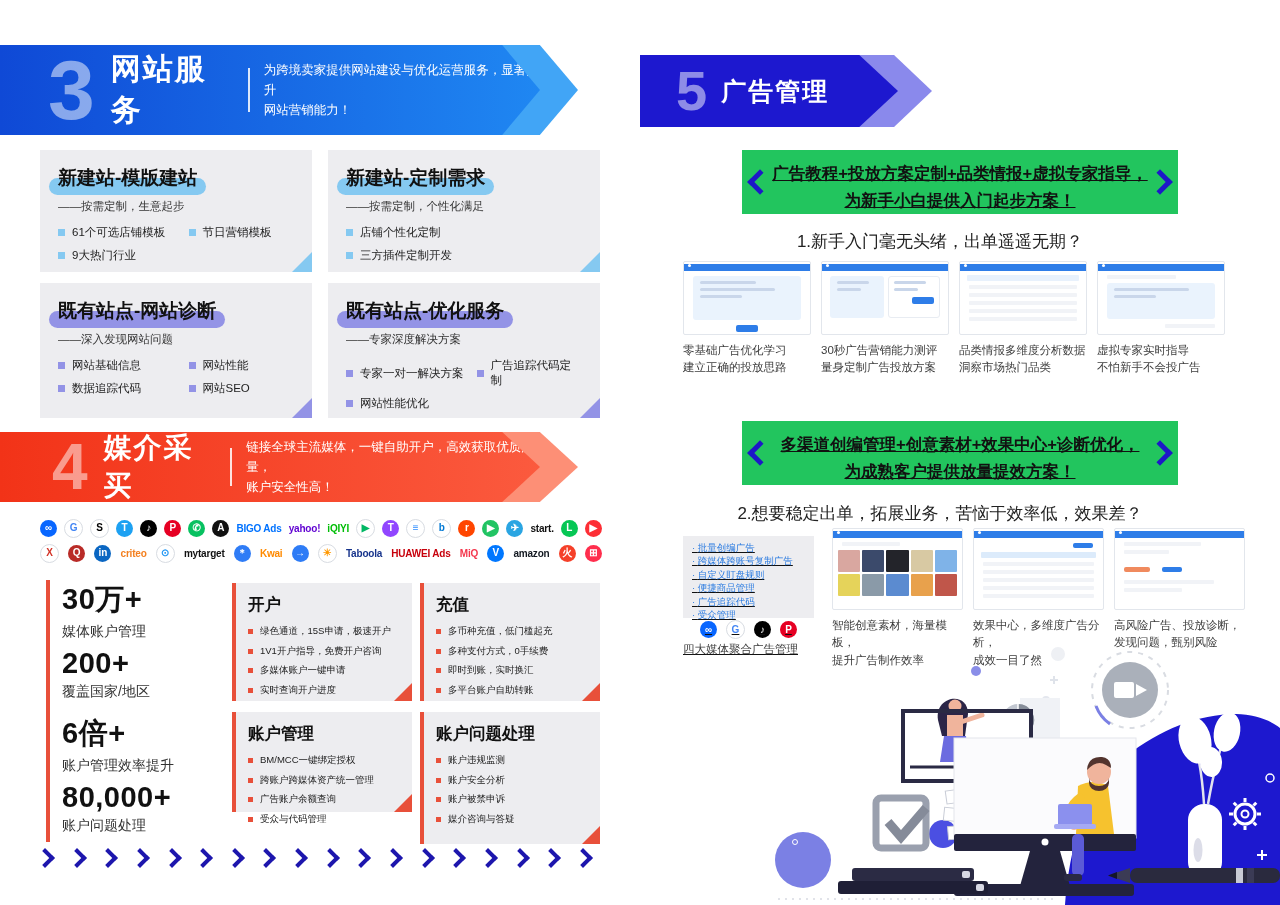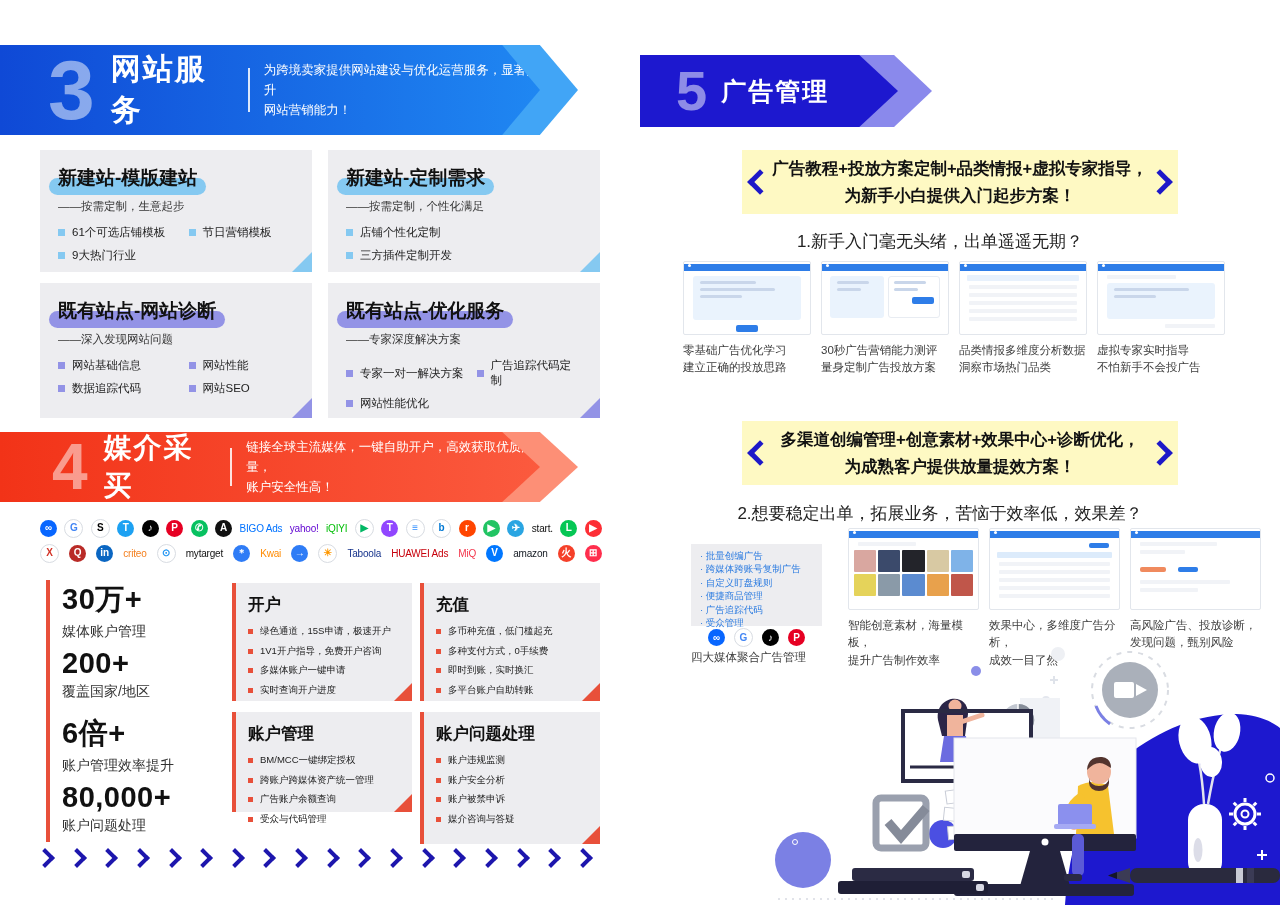--- a/index.html
+++ b/index.html
@@ -52,41 +52,41 @@
   .blts li{display:flex;align-items:center;gap:7px;}
   .sq{width:7px;height:7px;flex:none;}
   .ac-blue .sq{background:#85c9f1;}
   .ac-purple .sq{background:#9393e6;}
   .ac-red .sq{background:#e8503a;width:5px;height:5px;}
 
   
   .logo-row{position:absolute;left:40px;width:562px;display:flex;align-items:center;justify-content:space-between;height:24px;}
   .logo-circle{width:17px;height:17px;border-radius:50%;display:inline-flex;align-items:center;justify-content:center;
      font-size:10px;font-weight:700;line-height:1;flex:none;}
-  .logo-text{font-size:10px;font-weight:400;white-space:nowrap;letter-spacing:-.2px;}
+  .logo-text{font-size:10px;font-weight:700;white-space:nowrap;letter-spacing:-.2px;}
 
   
   .statbar{position:absolute;left:46px;top:580px;width:4px;height:262px;background:#e8503a;}
   .stat{position:absolute;left:62px;}
   .stat .v{font-size:29px;font-weight:600;color:#111;letter-spacing:.5px;}
   .stat .l{font-size:14px;color:#333;margin-top:3px;}
   .s4card{position:absolute;background:#ededf0;border-left:4px solid #e8503a;padding:11px 12px;box-sizing:border-box;}
   .s4card::after{border-left-width:18px;border-bottom-width:18px;border-bottom-color:#e8503a;}
   .s4card .ttl{font-size:16.5px;}
   .s4card .blts{display:block;margin-top:9px;font-size:9.5px;color:#222;}
   .s4card .blts li{margin-bottom:6.5px;}
 
   
   .chevrow{position:absolute;left:38px;top:851px;width:552px;display:flex;justify-content:space-between;}
   .chev{width:10px;height:10px;border-top:4px solid #1d16ad;border-right:4px solid #1d16ad;transform:rotate(45deg);}
 
   
-  .gbanner{position:absolute;left:742px;width:436px;height:64px;background:#fef9c3;
-     display:flex;flex-direction:column;align-items:center;justify-content:center;
-     font-size:16.5px;font-weight:800;color:#111;line-height:1.65;text-align:center;}
+  .gbanner{position:absolute;left:742px;width:436px;height:64px;background:#22c55e;
+     display:flex;flex-direction:column;align-items:center;justify-content:flex-end;
+     font-size:16.5px;font-weight:800;color:#111;line-height:1.65;text-align:center;text-decoration:underline;}
   .gchev{position:absolute;top:50%;width:13px;height:13px;border-top:5px solid #1d18c8;border-right:5px solid #1d18c8;}
   .gchev.l{left:9px;transform:translateY(-50%) rotate(-135deg);}
   .gchev.r{right:9px;transform:translateY(-50%) rotate(45deg);}
   .question{position:absolute;left:660px;width:560px;text-align:center;font-size:17px;font-weight:500;color:#222;}
 
   .shotrow{position:absolute;display:flex;gap:10px;}
   .fig{width:128px;}
   .fig2{width:131px;}
   .shot{background:#fff;border:1px solid #e2e6ec;border-radius:2px;overflow:hidden;position:relative;}
   .shot .hd{height:7px;background:#2e7de8;}
@@ -480,21 +480,21 @@
   <div class="gbanner" style="top:421px;">
     <span class="gchev l"></span>
     <span>多渠道创编管理+创意素材+效果中心+诊断优化，</span>
     <span>为成熟客户提供放量提效方案！</span>
     <span class="gchev r"></span>
   </div>
 
   <div class="question" style="top:502px;">2.想要稳定出单，拓展业务，苦恼于效率低，效果差？</div>
 
   <div class="shotrow" style="left:675px;top:528px;">
-    <figure class="fig2" style="margin:16px;">
+    <figure class="fig2" style="margin:8px;text-decoration:underline;">
       <div class="linksbox">
         <ul>
           <li>批量创编广告</li>
           <li>跨媒体跨账号复制广告</li>
           <li>自定义盯盘规则</li>
           <li>便捷商品管理</li>
           <li>广告追踪代码</li>
           <li>受众管理</li>
         </ul>
       </div>

